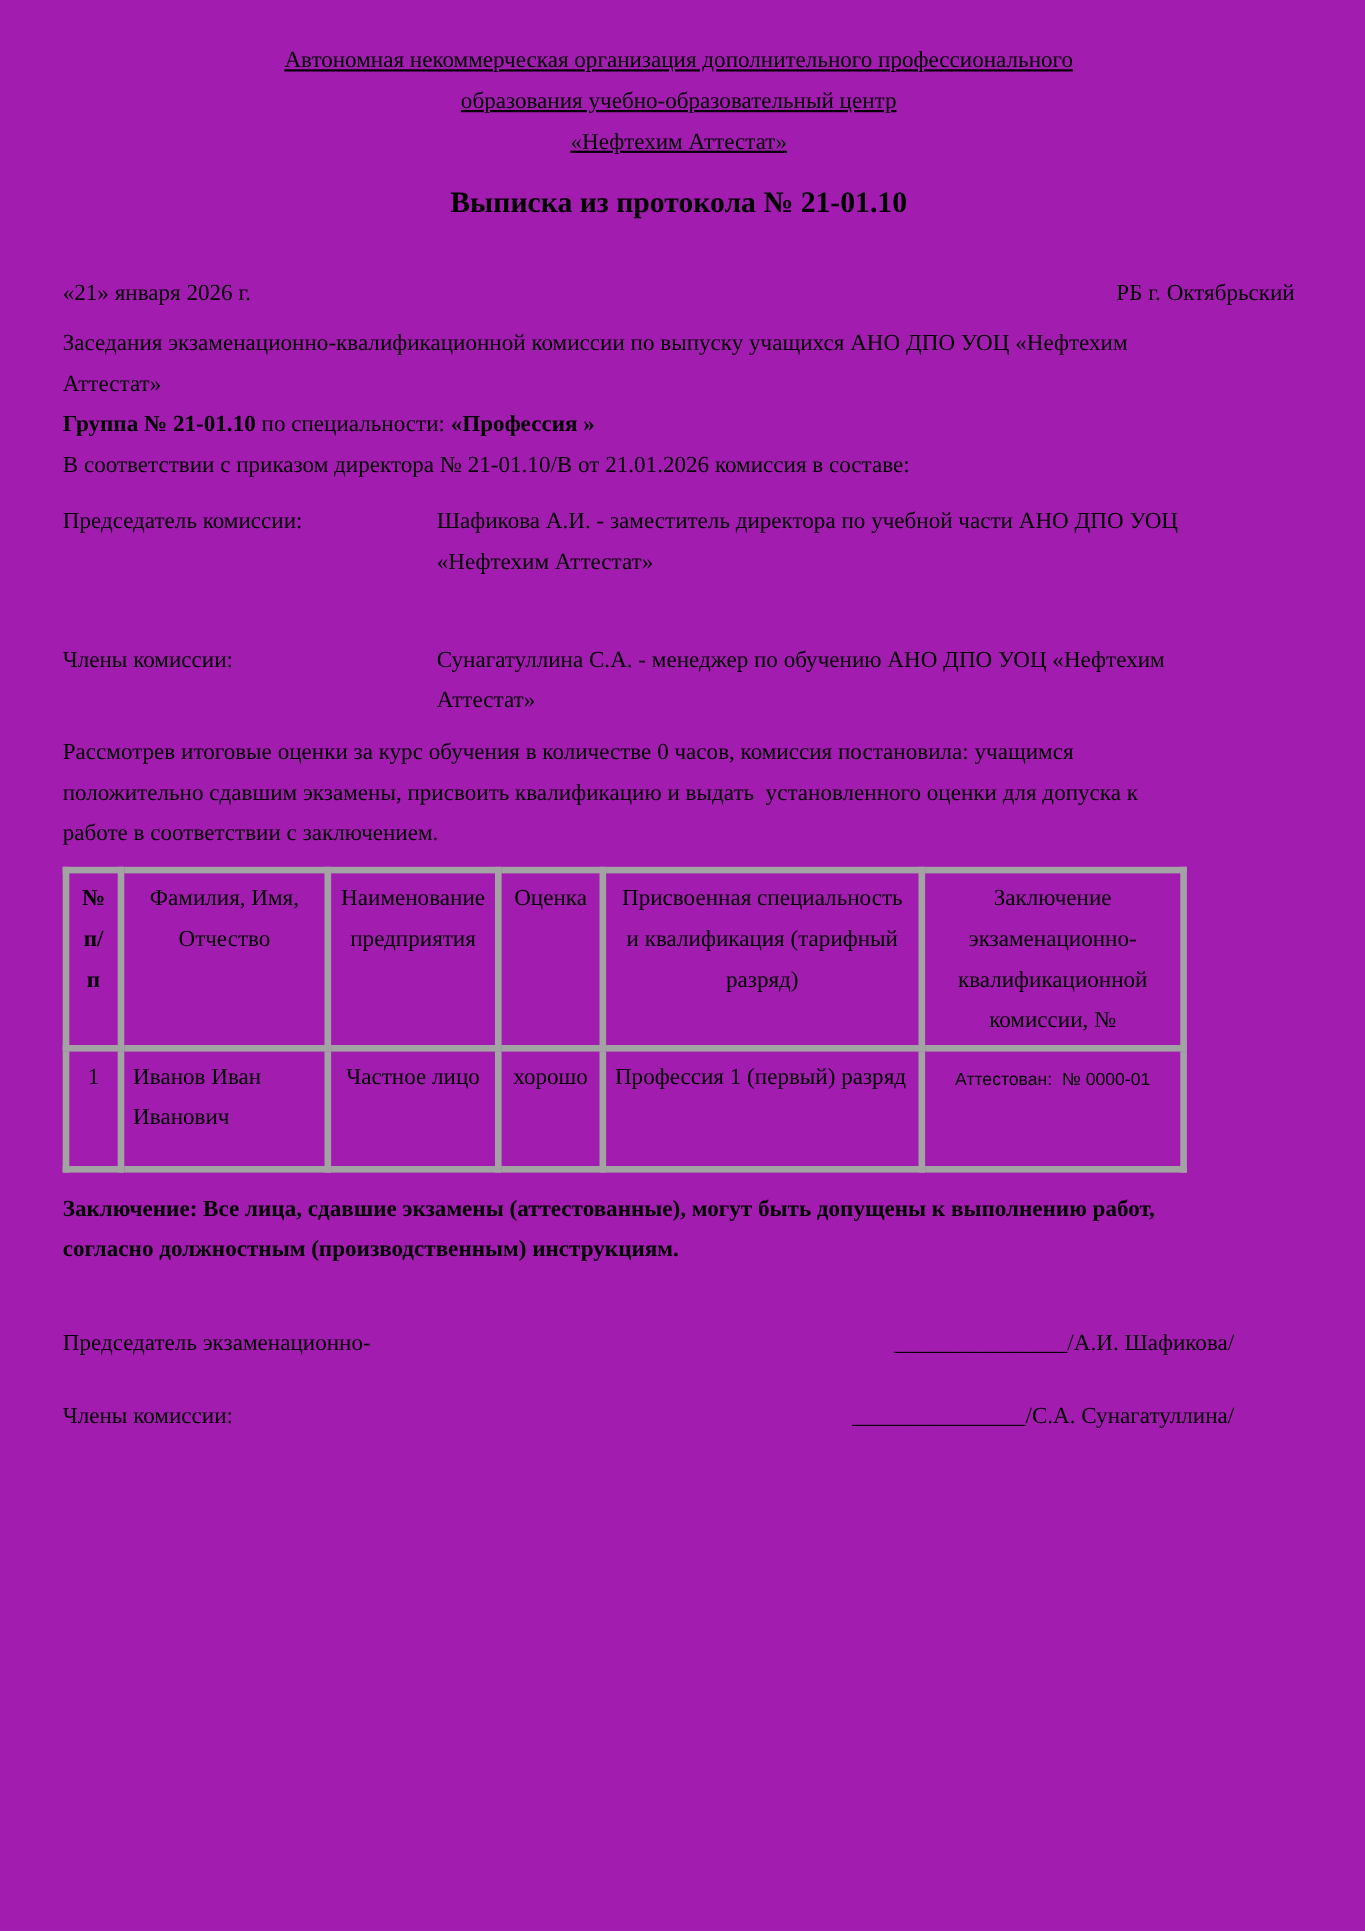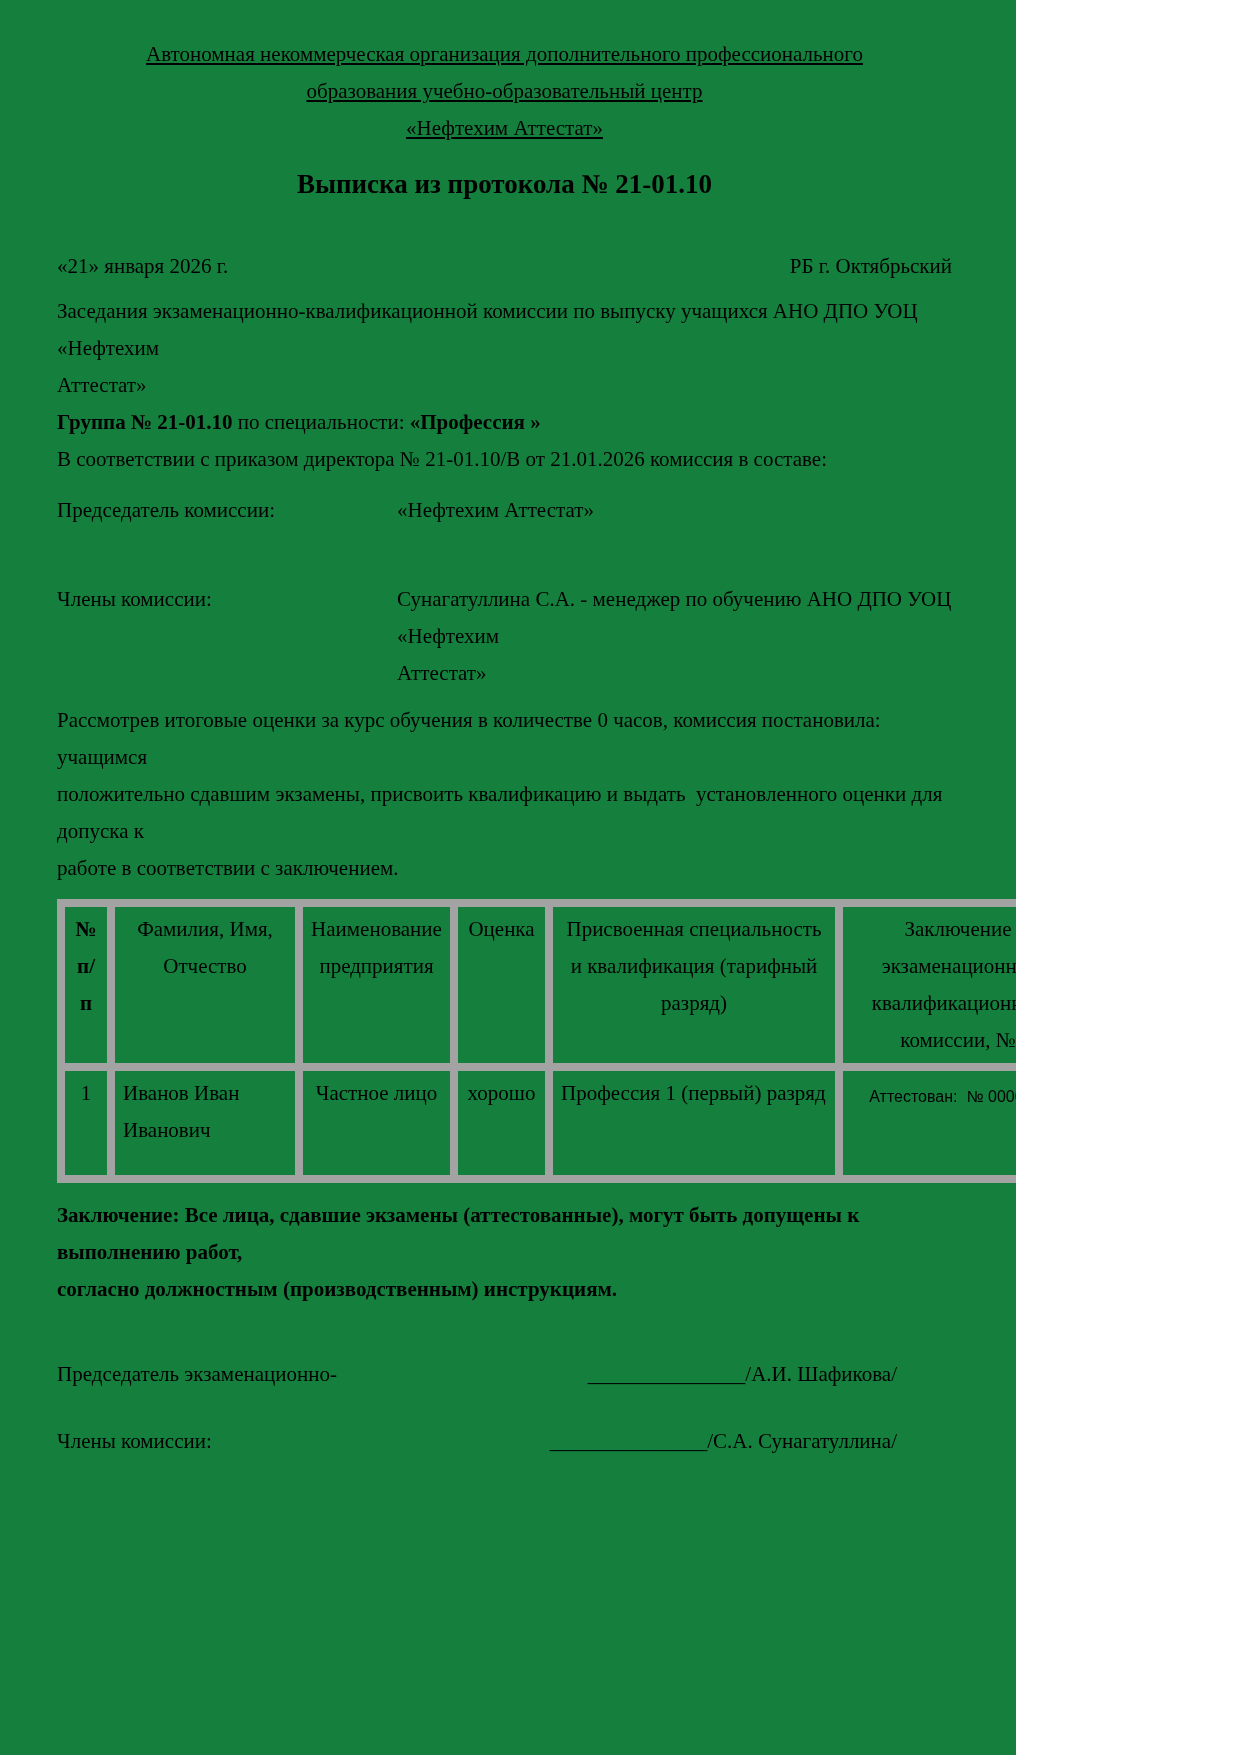--- a/index.html
+++ b/index.html
@@ -1,21 +1,21 @@
 <!DOCTYPE html>
 <html><head>
 <meta charset="utf-8">
 <style>
   html, body { margin: 0; padding: 0; background: #ffffff; }
   .page {
     position: relative;
-    width: 1016px;
+    width: 1241px;
     height: 1755px;
     box-sizing: border-box;
-    background: #15803d;
+    background: #a21caf;
     color: #000;
     font-family: "Liberation Serif", "DejaVu Serif", serif;
     font-size: 21px;
     line-height: 37px;
     padding: 36px 64px 0 57px;
     overflow: hidden;
   }
   .center { text-align: center; }
   .u { text-decoration: underline; }
   .doc-title {
@@ -40,21 +40,21 @@
   }
   .comm-row.members { margin-top: 52px; }
   .resolution { margin-top: 10px; }
   table.results {
     border-collapse: collapse;
     table-layout: fixed;
     width: 1016px;
     margin-top: 12px;
   }
   table.results td, table.results th {
-    border: 8px solid #a3a3a3;
+    border: 6px solid #a3a3a3;
     vertical-align: top;
     padding: 4px 8px;
     font-weight: normal;
     font-size: 21px;
     line-height: 37px;
     text-align: center;
     white-space: pre-wrap;
   }
   table.results th.num { font-weight: bold; }
   table.results td.left { text-align: left; }
@@ -95,20 +95,21 @@
   <div class="para">
     <div class="pline">Заседания экзаменационно-квалификационной комиссии по выпуску учащихся АНО ДПО УОЦ «Нефтехим</div>
     <div class="pline">Аттестат»</div>
     <div class="pline"><span class="b">Группа № 21-01.10</span><span> по специальности: </span><span class="b">«Профессия »</span></div>
     <div class="pline">В соответствии с приказом директора № 21-01.10/В от 21.01.2026 комиссия в составе:</div>
   </div>
 
   <div class="comm-row">
     <div>Председатель комиссии:</div>
     <div>
+      <div class="pline">Шафикова А.И. - заместитель директора по учебной части АНО ДПО УОЦ</div>
       <div class="pline">«Нефтехим Аттестат»</div>
     </div>
   </div>
 
   <div class="comm-row members">
     <div>Члены комиссии:</div>
     <div>
       <div class="pline">Сунагатуллина С.А. - менеджер по обучению АНО ДПО УОЦ «Нефтехим</div>
       <div class="pline">Аттестат»</div>
     </div>

